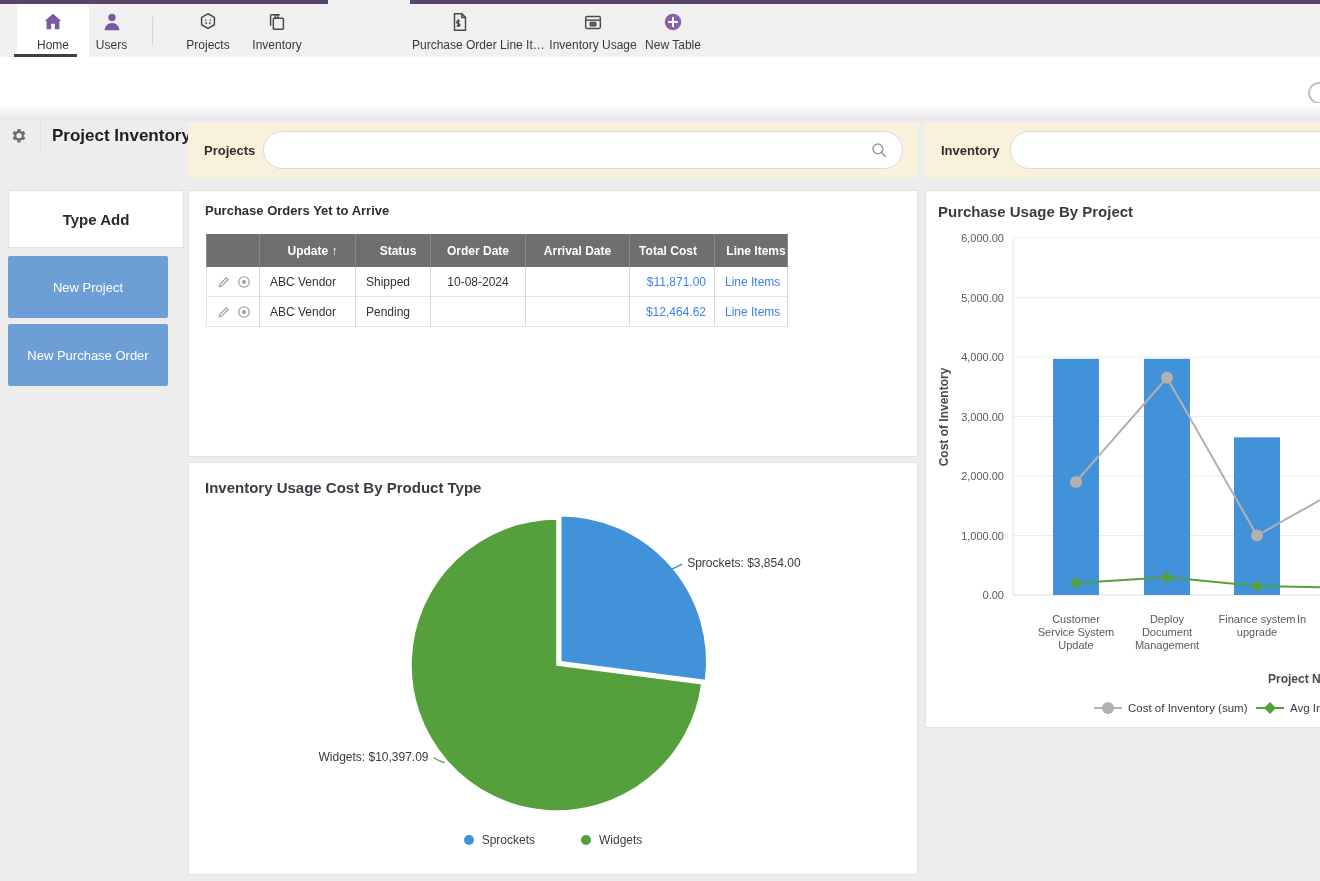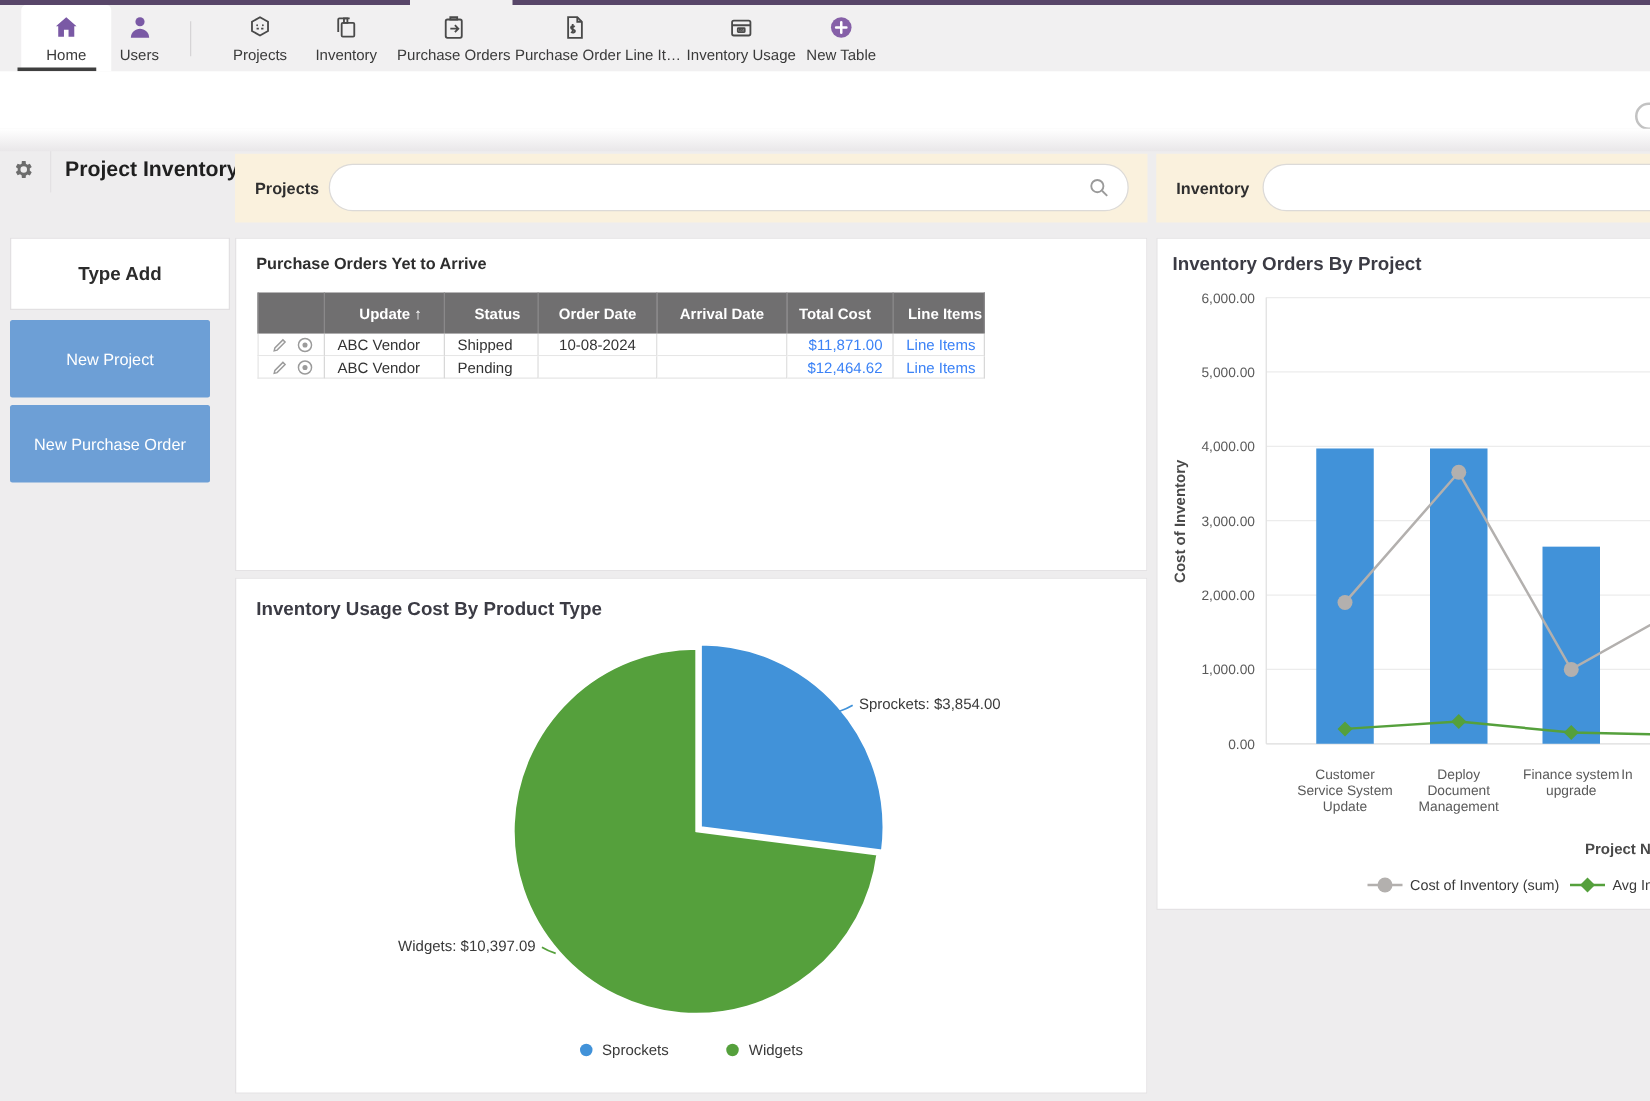--- a/index.html
+++ b/index.html
@@ -57,21 +57,21 @@
   .card-pie { left:188px; top:462px; width:730px; height:413px; }
   .card-combo { left:925px; top:190px; width:600px; height:538px; }
   .card-title-sm { position:absolute; left:16px; top:12px; font-size:13px; font-weight:bold; color:#2e2e2e; }
   .card-title-lg { position:absolute; left:16px; top:16px; font-size:15px; font-weight:bold; color:#3b3b44; }
 
   
   .po-table { position:absolute; left:17px; top:43px; width:582px; font-size:12px; }
   .po-row { display:flex; }
   .po-cell { border-right:1px solid #d8d8d8; display:flex; align-items:center; }
   .po-head .po-cell { background:#706f70; color:#ffffff; font-weight:bold; height:33px; border-right:1px solid #8a898a; justify-content:center; }
-  .po-body .po-cell { height:18px; border-bottom:1px solid #e6e6e6; color:#333333; background:#fff; }
+  .po-body .po-cell { height:30px; border-bottom:1px solid #e6e6e6; color:#333333; background:#fff; }
   .c-icons { width:54px; justify-content:flex-end; padding-right:8px; gap:6px; }
   .c-vendor { width:96px; padding-left:10px; }
   .c-status { width:75px; padding-left:10px; }
   .c-order  { width:95px; justify-content:center; }
   .c-arrival{ width:104px; justify-content:center; }
   .c-total  { width:85px; justify-content:flex-end; padding-right:8px; }
   .c-line   { width:73px; padding-left:10px; border-right:1px solid #d8d8d8; }
   .po-head .c-icons { border-left:1px solid #8a898a; }
   .po-body .c-icons { border-left:1px solid #e6e6e6; }
   .link { color:#3b82f6; cursor:pointer; text-decoration:none; }
@@ -139,30 +139,20 @@
       <span class="ticon">
         <svg width="22" height="22" viewBox="0 0 24 24" fill="none" stroke="#4a4a4a" stroke-width="1.6">
           <rect x="8" y="8" width="11" height="12" rx="1"></rect>
             <path d="M5 16V5a1 1 0 0 1 1-1h9"></path>
             <path d="M10 4h3v4h-3z"></path>
         </svg>
       </span>
       <span class="tlabel">Inventory</span>
     </div>
 
-    <div class="tab" style="left:316px; width:94px;">
-      <span class="ticon">
-        <svg width="22" height="22" viewBox="0 0 24 24" fill="none" stroke="#4a4a4a" stroke-width="1.6">
-          <rect x="5" y="5" width="14" height="16" rx="1.5"></rect>
-            <path d="M9 5h6v-2h-6z"></path>
-            <path d="M9 13h6M13 10l3 3-3 3"></path>
-        </svg>
-      </span>
-      <span class="tlabel">Purchase Orders</span>
-    </div>
 
     <div class="tab" style="left:412px; width:96px;">
       <span class="ticon">
         <svg width="22" height="22" viewBox="0 0 24 24" fill="none" stroke="#4a4a4a" stroke-width="1.6">
           <path d="M6 3h8l4 4v14H6z"></path>
             <path d="M14 3v4h4"></path>
             <path d="M10 9v8M8.5 16c1.5 1 3.5.5 3.5-1s-3.5-1-3.5-2.8c0-1.4 2-1.8 3.3-.8"></path>
         </svg>
       </span>
       <span class="tlabel">Purchase Order Line It…</span>
@@ -324,21 +314,21 @@
           <span>Sprockets</span>
         </span>
         <span class="li">
           <span class="dot" style="background: rgb(85, 160, 60);"></span>
           <span>Widgets</span>
         </span>
       </div>
   </div>
 
   <div class="card card-combo">
-    <div class="combo-title">Inventory Orders By Project</div>
+    <div class="combo-title">Purchase Usage By Project</div>
     <svg id="combo-svg" width="598" height="496" viewBox="0 0 598 496">
         <text x="78" y="368" text-anchor="end" font-size="11" fill="#5a5a5a">0.00</text>
         <line x1="87" y1="304.5" x2="598" y2="304.5" stroke="#ececec" stroke-width="1"></line>
         <text x="78" y="308.5" text-anchor="end" font-size="11" fill="#5a5a5a">1,000.00</text>
         <line x1="87" y1="245" x2="598" y2="245" stroke="#ececec" stroke-width="1"></line>
         <text x="78" y="249" text-anchor="end" font-size="11" fill="#5a5a5a">2,000.00</text>
         <line x1="87" y1="185.5" x2="598" y2="185.5" stroke="#ececec" stroke-width="1"></line>
         <text x="78" y="189.5" text-anchor="end" font-size="11" fill="#5a5a5a">3,000.00</text>
         <line x1="87" y1="126" x2="598" y2="126" stroke="#ececec" stroke-width="1"></line>
         <text x="78" y="130" text-anchor="end" font-size="11" fill="#5a5a5a">4,000.00</text>

